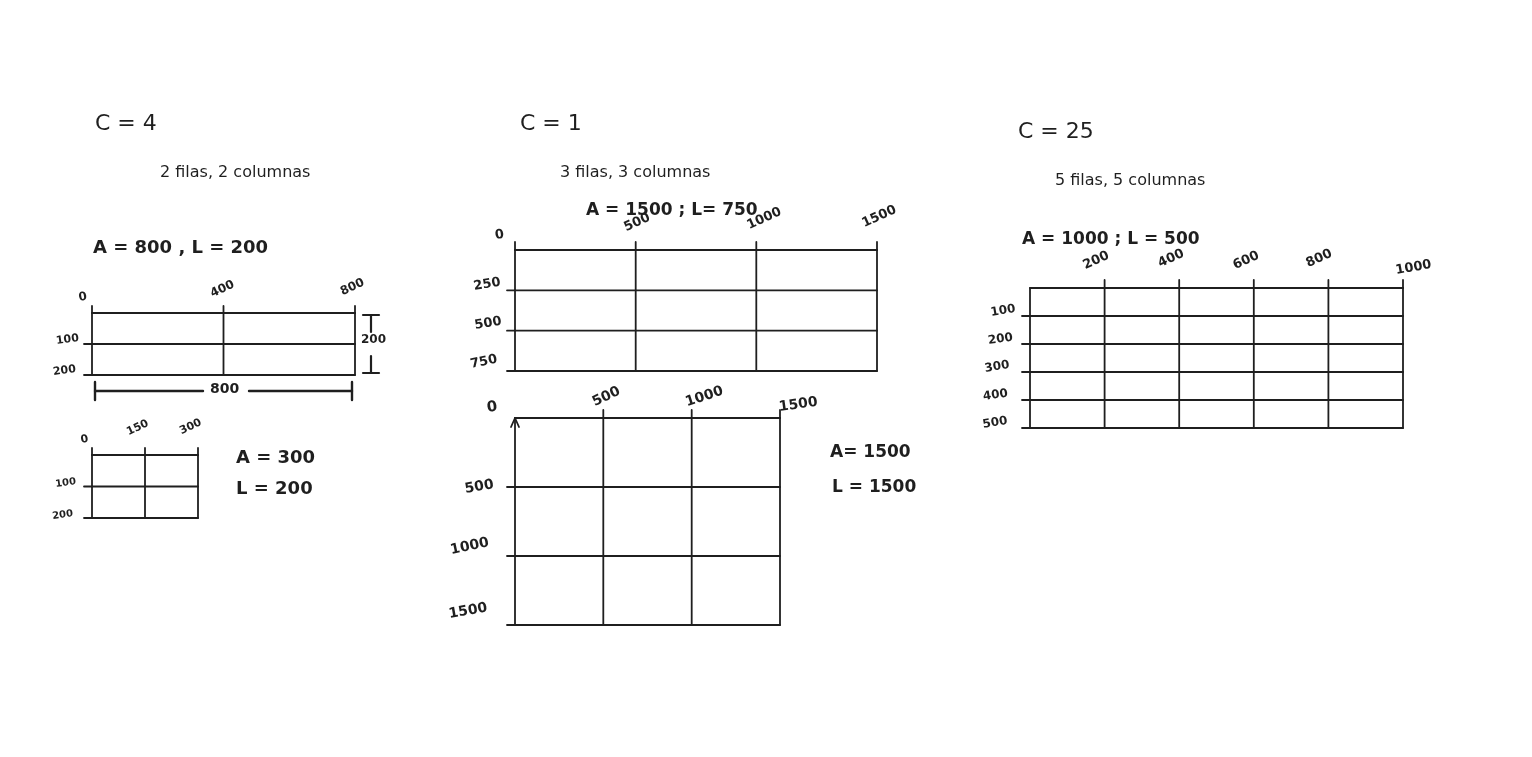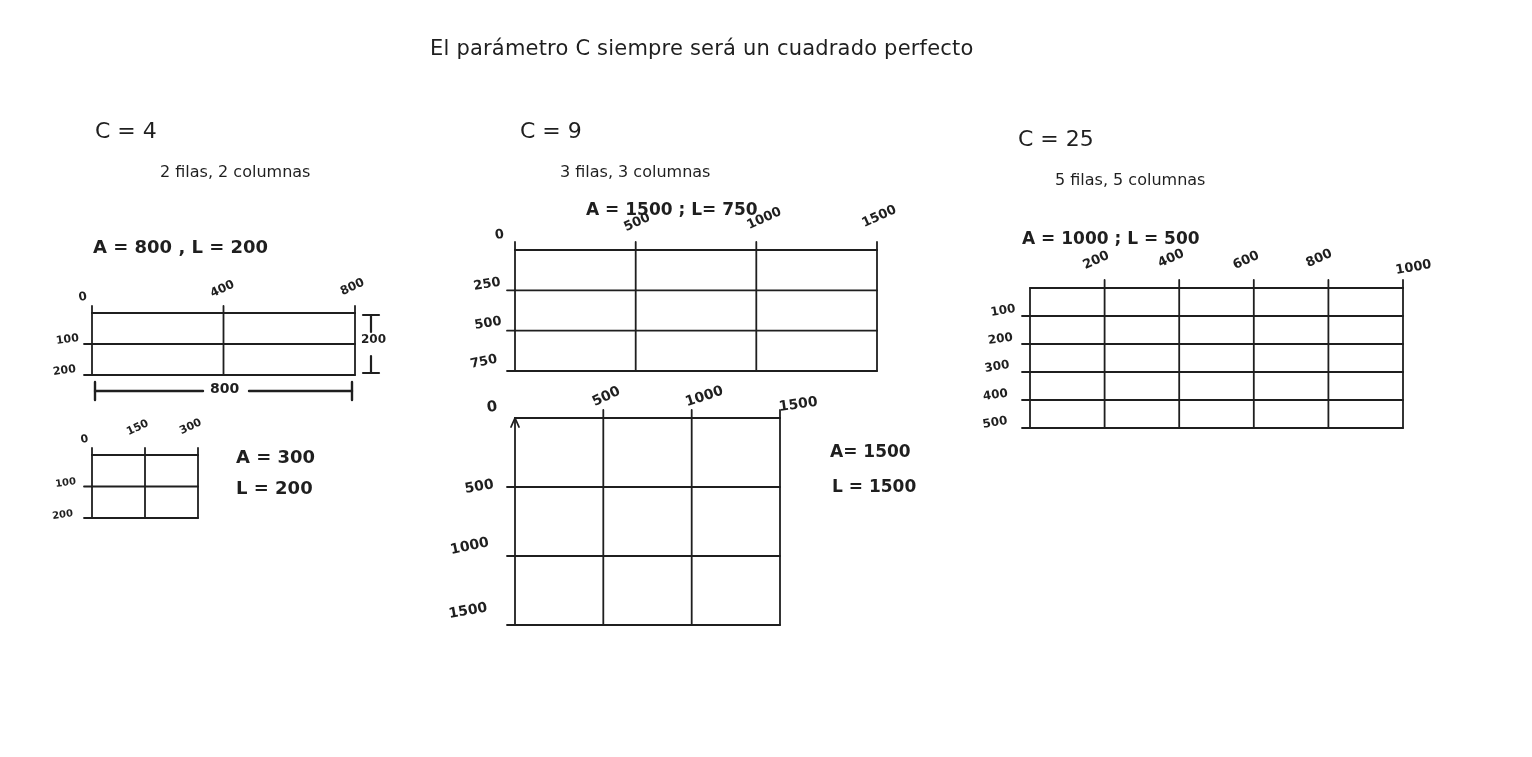--- a/index.html
+++ b/index.html
@@ -11,21 +11,21 @@
     color:#1f1f1f;
     overflow:hidden;
   }
   #art{position:absolute;left:0;top:0;z-index:0;}
   .lbl{
     position:absolute;white-space:nowrap;color:#1f1f1f;
     font-family:"DejaVu Sans", sans-serif;line-height:1.15;
     transform-origin:left bottom;z-index:1;
   }
   .title{font-size:21px;letter-spacing:0.2px;}
-  .clabel{font-size:22px;margin-top:8px;}
+  .clabel{font-size:22px;}
   .dims{font-size:16px;margin-left:24px;}
   .params{font-size:17px;font-weight:bold;}
   .params-lg{font-size:18px;font-weight:bold;}
   .tick{font-weight:bold;font-size:12px;}
   .footer{font-size:21px;letter-spacing:0.2px;}
 </style>
 </head>
 <body>
 
 <div id="canvas">
@@ -130,21 +130,20 @@
       <line x1="1328.4" y1="280" x2="1328.4" y2="288"></line>
       <line x1="1403" y1="280" x2="1403" y2="288"></line>
       <line x1="1022" y1="316" x2="1030" y2="316"></line>
       <line x1="1022" y1="344" x2="1030" y2="344"></line>
       <line x1="1022" y1="372" x2="1030" y2="372"></line>
       <line x1="1022" y1="400" x2="1030" y2="400"></line>
       <line x1="1022" y1="428" x2="1030" y2="428"></line>
     </g>
   </svg>
 
-  <div class="lbl title" style="left:430px;top:36px;">El parámetro C siempre será un cuadrado perfecto</div>
 
   <div class="lbl clabel" style="left:95px;top:110px;">C = 4</div>
   <div class="lbl dims" style="left:136px;top:163px;">2 filas, 2 columnas</div>
   <div class="lbl params-lg" style="left:93px;top:237px;">A = 800 ,   L = 200</div>
 
   <span class="lbl tick" style="left:80px;top:291px;transform:rotate(-10deg);">0</span>
   <span class="lbl tick" style="left:214px;top:287px;transform:rotate(-25deg);">400</span>
   <span class="lbl tick" style="left:344px;top:285px;transform:rotate(-25deg);">800</span>
   <span class="lbl tick" style="left:57px;top:335px;font-size:11px;transform:rotate(-8deg);">100</span>
   <span class="lbl tick" style="left:54px;top:366px;font-size:11px;transform:rotate(-8deg);">200</span>
@@ -152,21 +151,21 @@
   <span class="lbl tick" style="left:210px;top:380px;font-size:14px;">800</span>
 
   <span class="lbl tick" style="left:82px;top:434px;font-size:11px;transform:rotate(-10deg);">0</span>
   <span class="lbl tick" style="left:130px;top:426px;font-size:11px;transform:rotate(-25deg);">150</span>
   <span class="lbl tick" style="left:183px;top:425px;font-size:11px;transform:rotate(-25deg);">300</span>
   <span class="lbl tick" style="left:56px;top:478px;font-size:10px;transform:rotate(-8deg);">100</span>
   <span class="lbl tick" style="left:53px;top:510px;font-size:10px;transform:rotate(-8deg);">200</span>
   <div class="lbl params-lg" style="left:236px;top:447px;">A = 300</div>
   <div class="lbl params-lg" style="left:236px;top:478px;">L = 200</div>
 
-  <div class="lbl clabel" style="left:520px;top:110px;">C = 9</div>
+  <div class="lbl clabel" style="left:520px;top:110px;">C = 1</div>
   <div class="lbl dims" style="left:536px;top:163px;">3 filas, 3 columnas</div>
   <div class="lbl params" style="left:586px;top:200px;">A = 1500 ;   L= 750</div>
 
   <span class="lbl tick" style="left:496px;top:228px;font-size:13px;transform:rotate(-8deg);">0</span>
   <span class="lbl tick" style="left:628px;top:220px;font-size:13px;transform:rotate(-25deg);">500</span>
   <span class="lbl tick" style="left:751px;top:218px;font-size:13px;transform:rotate(-25deg);">1000</span>
   <span class="lbl tick" style="left:866px;top:216px;font-size:13px;transform:rotate(-25deg);">1500</span>
   <span class="lbl tick" style="left:475px;top:279px;font-size:13px;transform:rotate(-10deg);">250</span>
   <span class="lbl tick" style="left:476px;top:318px;font-size:13px;transform:rotate(-10deg);">500</span>
   <span class="lbl tick" style="left:472px;top:357px;font-size:13px;transform:rotate(-12deg);">750</span>

